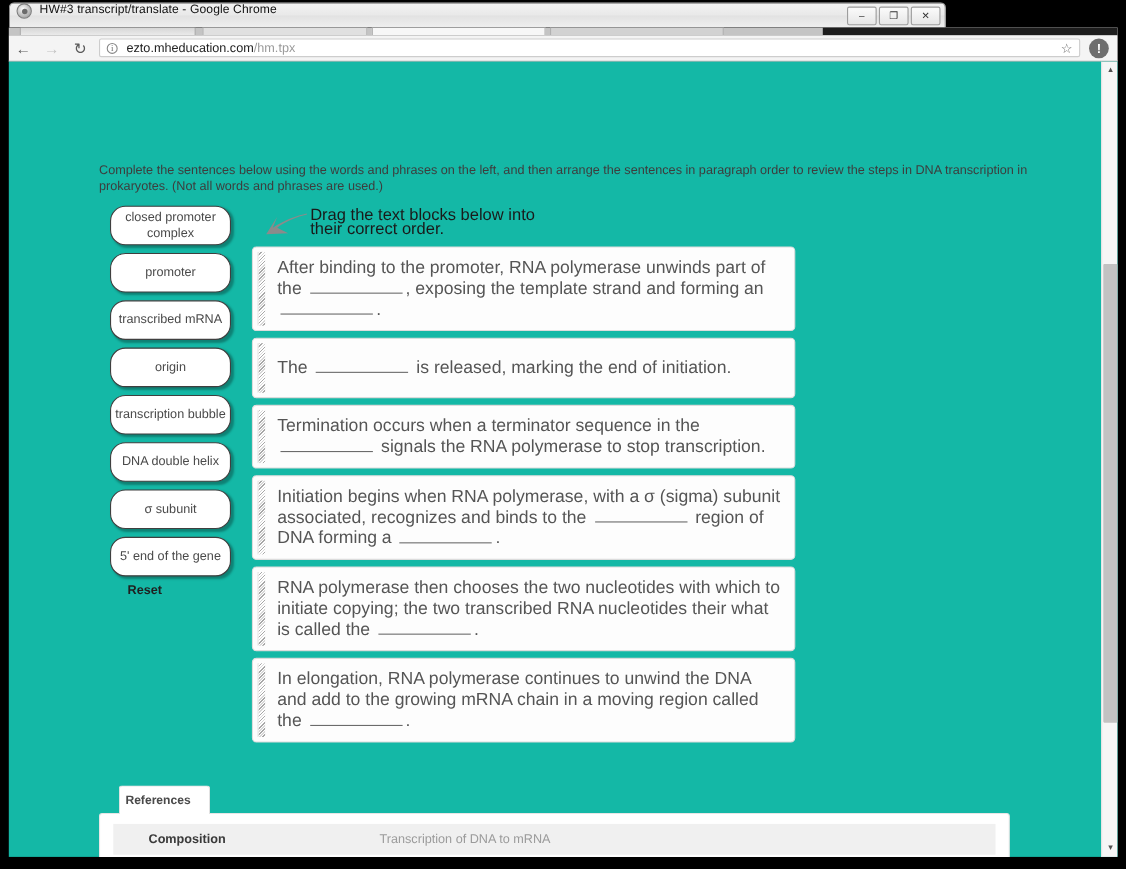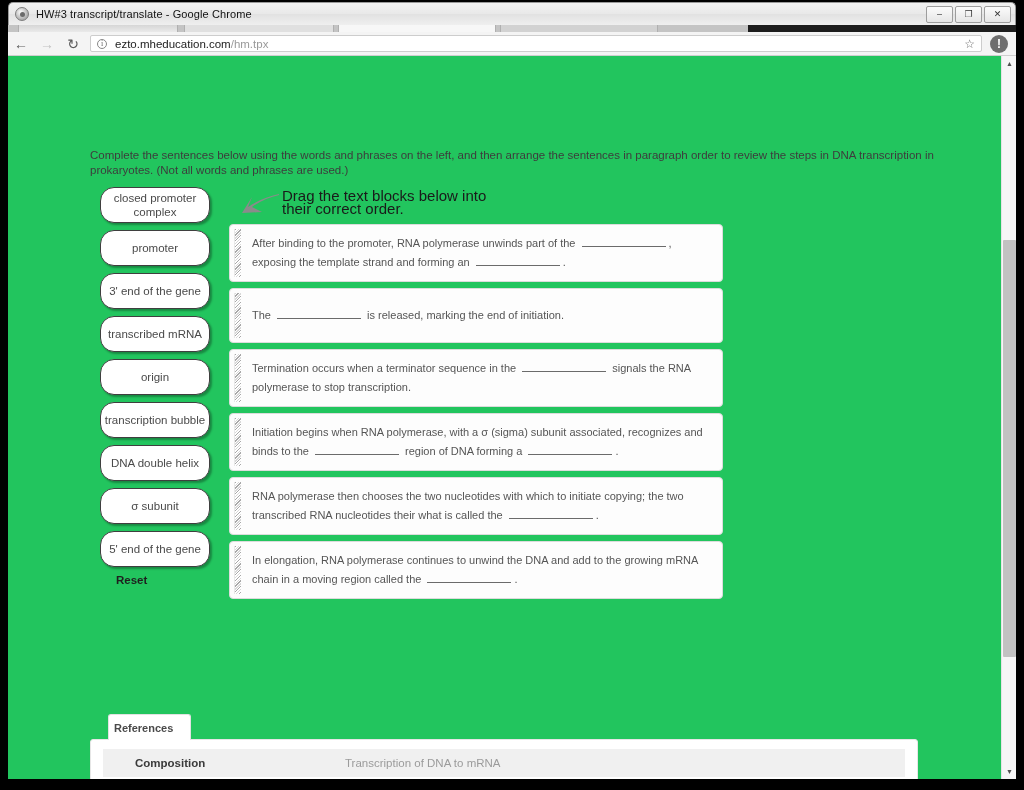--- a/index.html
+++ b/index.html
@@ -16,28 +16,28 @@
     position: absolute;
     left: 0; top: 0;
     width: 1024px; height: 790px;
     background: #000000;
   }
 
   
   #titlebar {
     position: absolute;
     left: 8px; top: 2px;
-    width: 1008px; height: 23px;
+    width: 852px; height: 23px;
     background: linear-gradient(to bottom, #f2f2f2 0%, #e9e9e9 48%, #e2e2e2 52%, #efefef 100%);
     border: 1px solid #9a9a9a;
     border-bottom: none;
     border-top-left-radius: 5px;
     border-top-right-radius: 5px;
     display: flex;
-    align-items: center;
+    align-items: flex-start;
   }
   #titlebar-icon {
     width: 14px; height: 14px;
     margin-left: 6px; margin-right: 7px;
     border-radius: 50%;
     background: radial-gradient(circle at 40% 35%, #fefefe 0%, #c9c9c9 45%, #8d8d8d 100%);
     border: 1px solid #7d7d7d;
     position: relative;
   }
   #titlebar-icon::after {
@@ -173,21 +173,21 @@
     justify-content: center;
     line-height: 1;
     flex: 0 0 auto;
   }
 
   
   #viewport {
     position: absolute;
     left: 8px; top: 56px;
     width: 1008px; height: 723px;
-    background: #22c55e;
+    background: #14b8a6;
     overflow: hidden;
   }
 
   
   #scrollbar {
     position: absolute;
     right: 0; top: 0;
     width: 15px; height: 723px;
     background: #f6f6f6;
     border-left: 1px solid #e4e4e4;
@@ -307,21 +307,21 @@
       repeating-linear-gradient(
         -45deg,
         #ffffff 0px, #ffffff 1px,
         #a8a8a8 1px, #a8a8a8 2px,
         #ffffff 2px, #ffffff 3px,
         #d8d8d8 3px, #d8d8d8 4px
       );
     border-left: 1px solid #e8e8e8;
   }
   .block-text {
-    font-size: 11px;
+    font-size: 16px;
     color: #555555;
     line-height: 19px;
   }
   .blank {
     display: inline-block;
     border-bottom: 1px solid #6b6b6b;
     width: 84px;
     height: 11px;
     margin: 0 3px;
     vertical-align: baseline;
@@ -412,21 +412,20 @@
 
   <div id="viewport">
 
     <div id="page">
 
       <div id="instructions">Complete the sentences below using the words and phrases on the left, and then arrange the sentences in paragraph order to review the steps in DNA transcription in prokaryotes. (Not all words and phrases are used.)</div>
 
       <div id="wordbank">
           <div class="word-chip two-line">closed promoter complex</div>
           <div class="word-chip">promoter</div>
-          <div class="word-chip">3' end of the gene</div>
           <div class="word-chip">transcribed mRNA</div>
           <div class="word-chip">origin</div>
           <div class="word-chip two-line">transcription bubble</div>
           <div class="word-chip">DNA double helix</div>
           <div class="word-chip">σ subunit</div>
           <div class="word-chip">5' end of the gene</div>
           <div id="reset-btn">Reset</div>
         </div>
 
       <div id="drag-hint">

